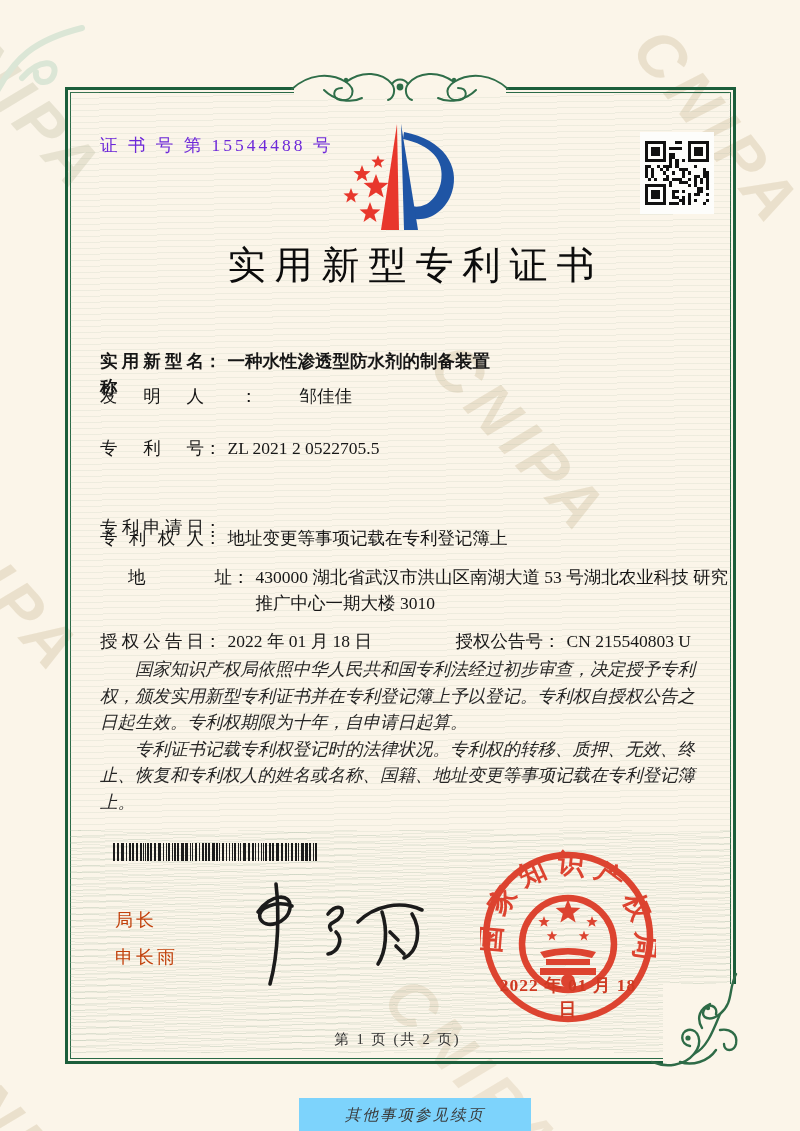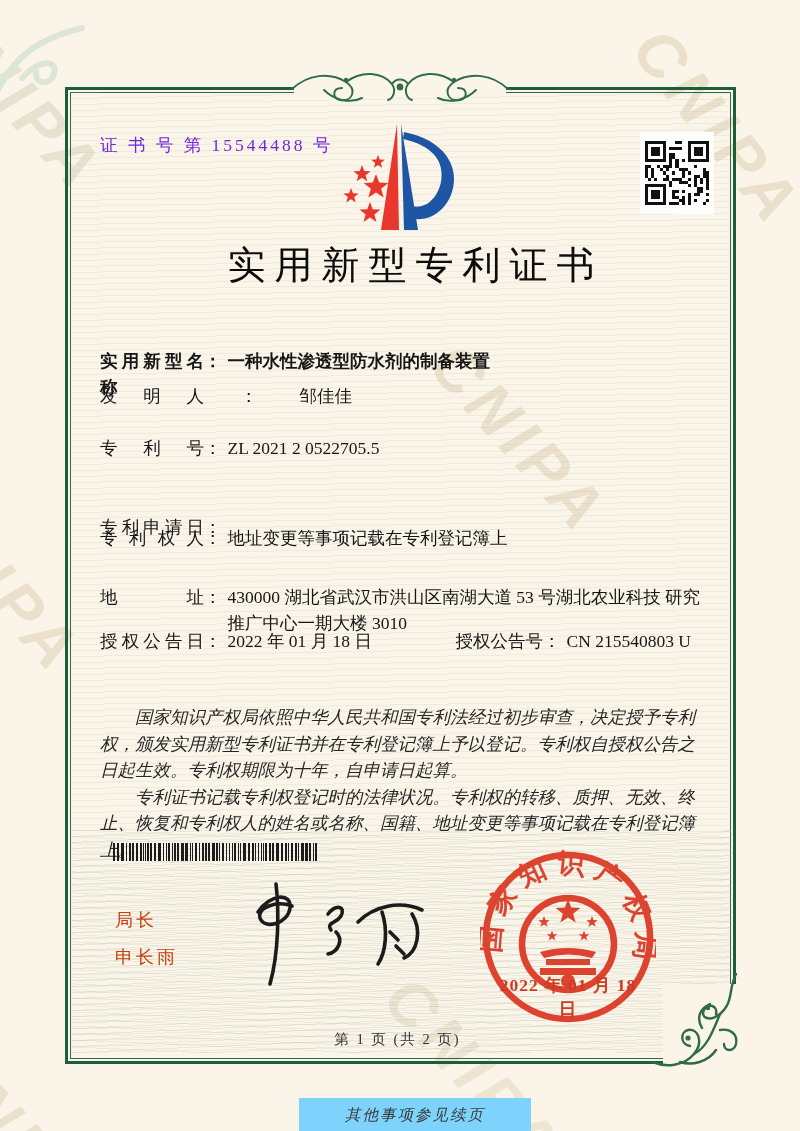--- a/index.html
+++ b/index.html
@@ -42,21 +42,21 @@
   .frow{position:absolute;left:0;width:100%;display:flex;align-items:flex-start;line-height:26px;}
   .lbl{display:inline-block;width:104px;text-align:justify;text-align-last:justify;flex:none;}
   .colon{flex:none;}
   .val{margin-left:6px;}
   .val.wrap{flex:1;}
   .pair2{margin-left:42px;display:flex;}
   .pair2 .lbl2{flex:none;}
 
   
   .paras{position:absolute;left:100px;top:656px;width:612px;
-    font-size:17.5px;line-height:26.5px;color:#262626;font-style:italic;margin-top:48px;}
+    font-size:17.5px;line-height:26.5px;color:#262626;font-style:italic;}
   .paras p{margin:0;text-indent:2em;}
 
   
   .barcode{position:absolute;left:113px;top:843px;}
   .signer{position:absolute;left:115px;top:908px;
     font-family:"Liberation Sans","DejaVu Sans",sans-serif;font-size:18px;
     letter-spacing:3px;color:#c2410c;}
   .signer div{margin-bottom:13px;}
   .signature{position:absolute;left:232px;top:878px;}
   .seal{position:absolute;left:480px;top:849px;opacity:.95;}
@@ -357,21 +357,21 @@
     </div>
     <div class="frow" style="top:142px;margin-top:36px;">
       <span class="lbl">专利申请日</span>
         <span class="colon">：</span>
     </div>
     <div class="frow" style="top:189px;">
       <span class="lbl">专利权人</span>
         <span class="colon">：</span>
       <span class="val">地址变更等事项记载在专利登记簿上</span>
     </div>
-    <div class="frow" style="top:248px;">
+    <div class="frow" style="top:228px;margin-left:28px;">
       <span class="lbl">地址</span>
         <span class="colon">：</span>
       <span class="val wrap">430000 湖北省武汉市洪山区南湖大道 53 号湖北农业科技 研究推广中心一期大楼 3010</span>
     </div>
     <div class="frow" style="top:292px;">
       <span class="lbl">授权公告日</span>
         <span class="colon">：</span>
       <span class="val" style="width:186px;">2022 年 01 月 18 日</span>
       <span class="pair2">
         <span class="lbl2">授权公告号</span>

